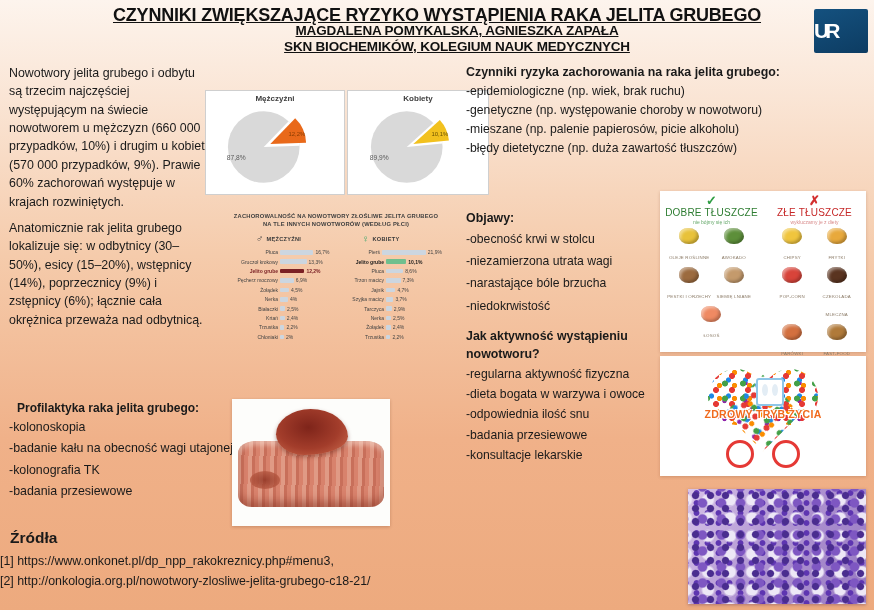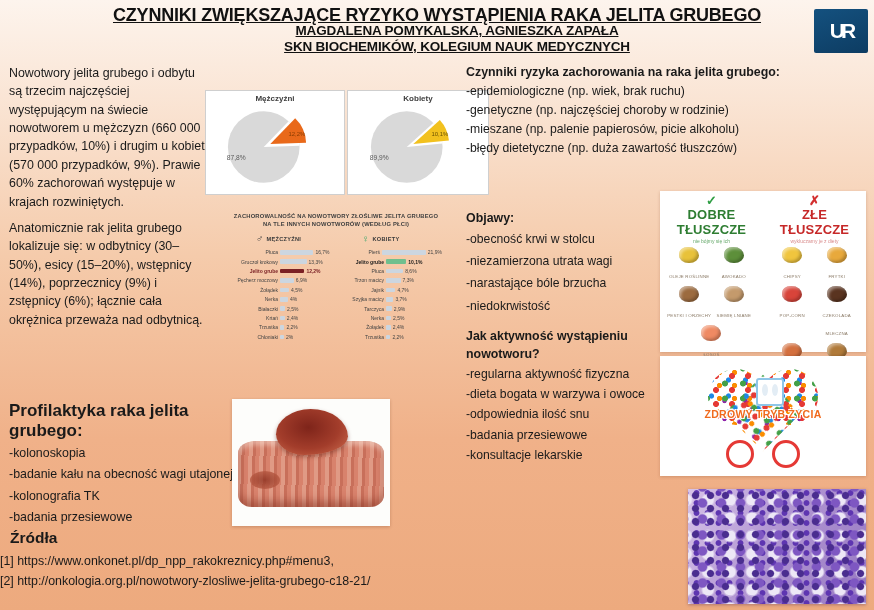--- a/index.html
+++ b/index.html
@@ -7,26 +7,26 @@
     position:relative;width:874px;height:610px;overflow:hidden;
     font-family:"Liberation Sans", sans-serif;color:#1a1a1a;
     background:linear-gradient(180deg,#fdf4ed 0%,#fae5d5 16%,#f5cbab 42%,#f0b189 72%,#edaa7e 100%);
   }
   
   .hdr{position:absolute;top:7px;left:0;width:100%;text-align:center;}
   .hdr div{font-weight:bold;text-decoration:underline;color:#111;letter-spacing:-0.2px;}
   .hdr .l1{font-size:18px;line-height:16px;}
   .hdr .l2,.hdr .l3{font-size:13.5px;line-height:15.5px;padding-left:40px;}
   .logo{position:absolute;top:9px;right:6px;width:54px;height:44px;border-radius:2px;
-    background:linear-gradient(160deg,#14517f,#0d3c62);display:flex;align-items:center;justify-content:center;}
+    background:linear-gradient(160deg,#14517f,#0d3c62);display:flex;align-items:center;justify-content:flex-start;}
   .logo span{color:#fff;font-weight:bold;font-size:21px;letter-spacing:-4px;transform:scaleY(.95);}
   
   .leftcol{position:absolute;left:9px;top:64px;width:200px;font-size:12.4px;}
   .leftcol p{margin:0 0 8px 0;line-height:1.48;}
-  .block-heading{font-weight:bold;font-size:17px;margin:0 0 2px 0;}
+  .block-heading{font-weight:bold;font-size:12px;margin:0 0 2px 8px;}
   .prof{position:absolute;left:9px;top:401px;width:232px;font-size:12.4px;}
   .plain-list{list-style:none;margin:0;padding:0;}
   .prof .plain-list li{line-height:1.72;}
   
   .sources{position:absolute;left:0;top:529px;width:470px;}
   .sources h2{margin:0 0 4px 10px;font-size:15.5px;}
   .sources li{font-size:12.4px;line-height:1.62;}
   
   .pie-panel{position:absolute;top:90px;height:105px;background:#fff;border:1px solid #cfcfcf;box-sizing:border-box;}
   .pie-0{left:205px;width:140px;}
@@ -70,21 +70,21 @@
   .sec-prevention li{line-height:1.66;}
   .sec-treatment{top:461px;width:218px;}
   .sec-treatment li{line-height:1.7;}
   
   .fats-card{position:absolute;left:660px;top:191px;width:206px;height:161px;background:#fff;
     box-shadow:0 1px 3px rgba(120,60,30,.25);display:flex;}
   .fat-col{width:50%;box-sizing:border-box;padding:3px 3px 0 3px;text-align:center;}
   .fat-mark{font-size:13px;font-weight:bold;line-height:13px;}
   .fat-good .fat-mark{color:#2f9e44;}
   .fat-bad .fat-mark{color:#d32f2f;}
-  .fat-title{font-size:13px;font-weight:bold;letter-spacing:.2px;}
+  .fat-title{font-size:10px;font-weight:normal;letter-spacing:.2px;}
   .fat-good .fat-title{color:#2e7d32;}
   .fat-bad .fat-title{color:#c62828;}
   .fat-sub{font-size:5px;margin:1px 0 3px 0;}
   .fat-good .fat-sub{color:#66a96b;}
   .fat-bad .fat-sub{color:#d98c8c;}
   .food-grid{display:flex;flex-wrap:wrap;justify-content:center;}
   .food{width:46%;margin-bottom:4px;}
   .food-dot{display:block;width:20px;height:16px;margin:0 auto 1px auto;border-radius:45% 55% 50% 50%;
     box-shadow:inset -2px -2px 3px rgba(0,0,0,.25), inset 2px 2px 3px rgba(255,255,255,.45);}
   .food-label{font-size:4.4px;color:#8a7a66;letter-spacing:.2px;}
@@ -297,21 +297,21 @@
     <div class="colon-tissue"></div>
     <div class="colon-patch"></div>
     <div class="colon-tumor"></div>
   </div>
 
   <div class="rsec sec-risk">
     <h3>Czynniki ryzyka zachorowania na raka jelita grubego:</h3>
     <ul class="plain-list">
 
     <li>-epidemiologiczne (np. wiek, brak ruchu)</li>
-        <li>-genetyczne (np. najczęściej choroby w rodzinie)</li>
+        <li>-genetyczne (np. występowanie choroby w nowotworu)</li>
         <li>-mieszane (np. palenie papierosów, picie alkoholu)</li>
         <li>-błędy dietetyczne (np. duża zawartość tłuszczów)</li>
       </ul>
   </div>
 
   <div class="rsec sec-symptoms">
     <h3>Objawy:</h3>
     <ul class="plain-list">
 
     <li>-obecność krwi w stolcu</li>

